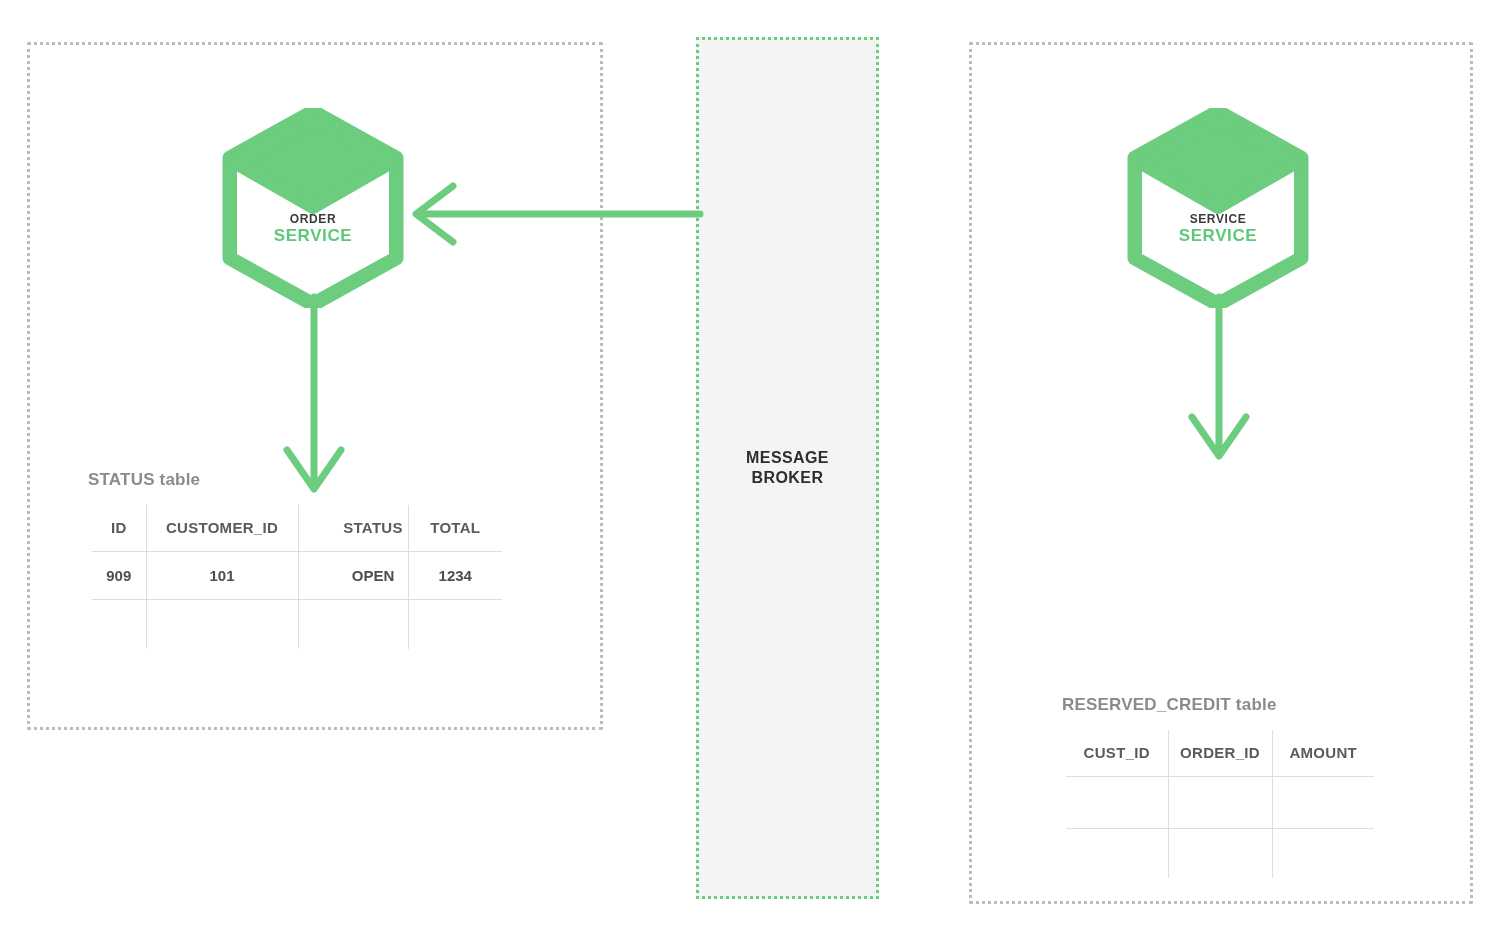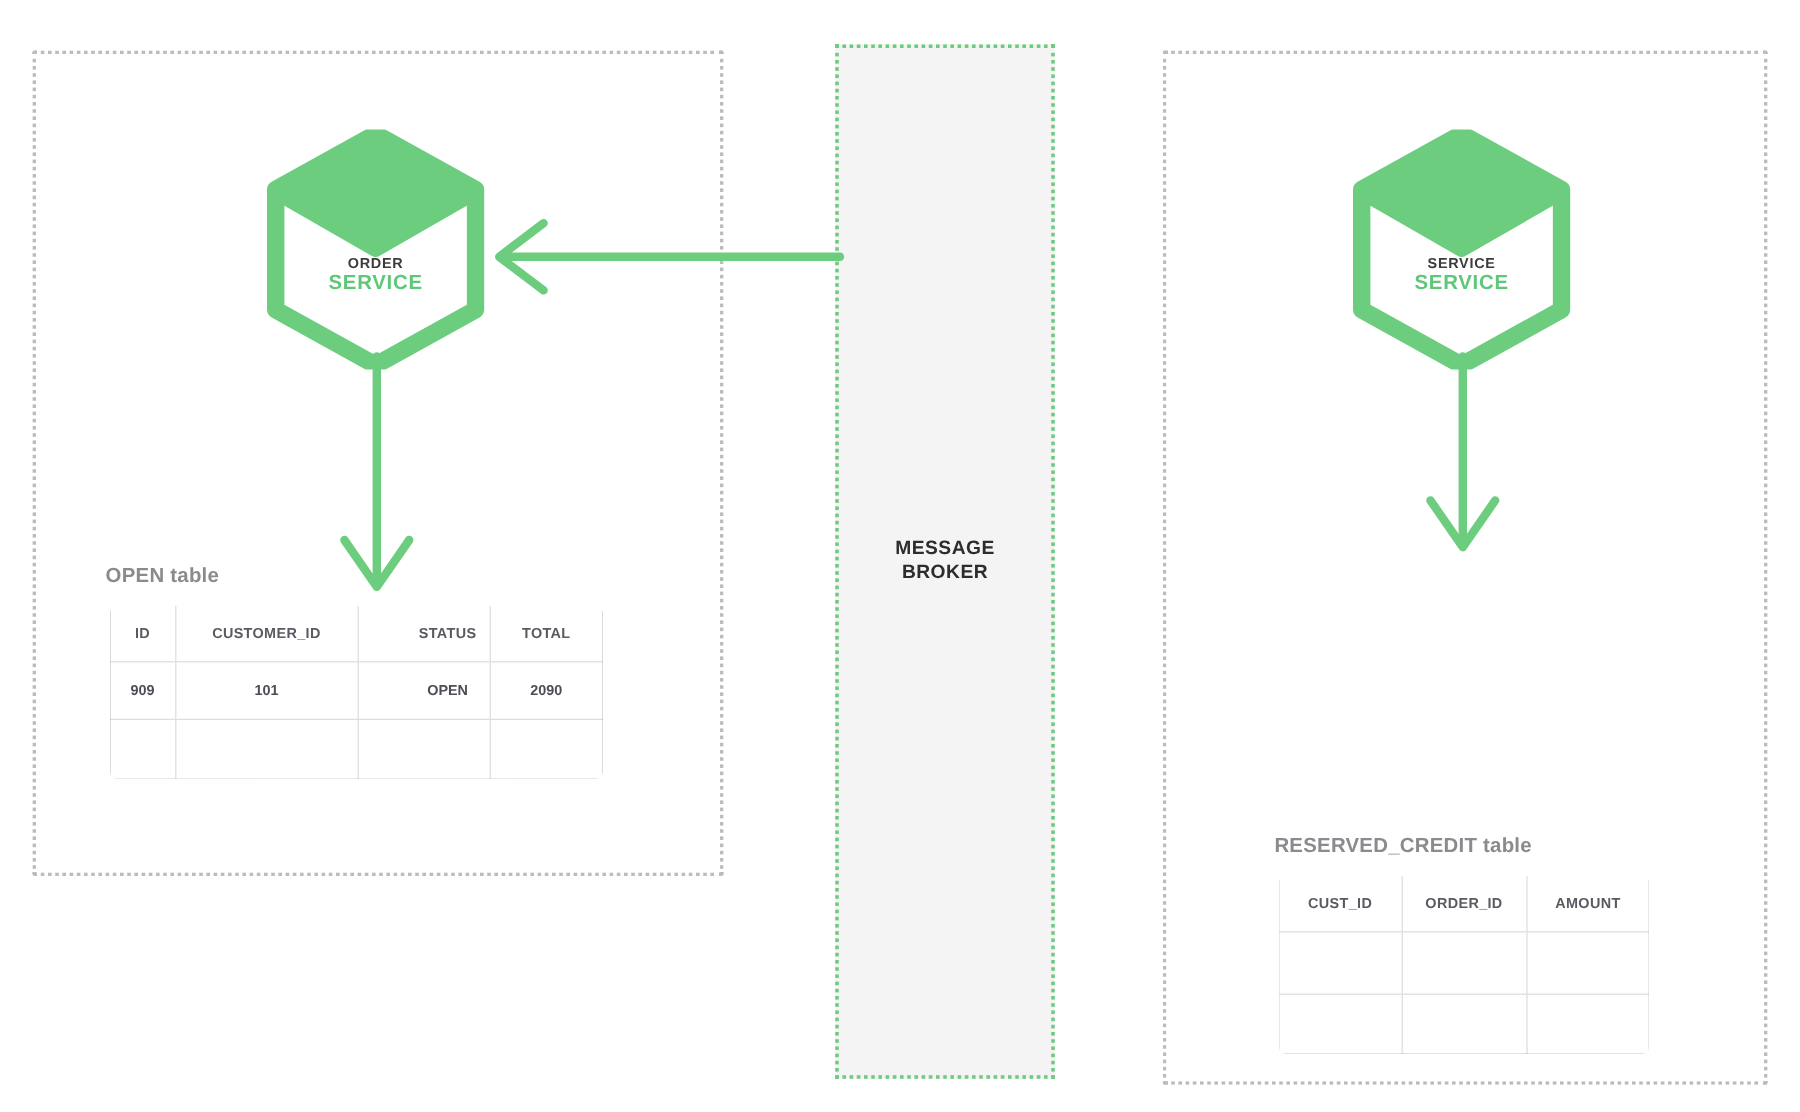--- a/index.html
+++ b/index.html
@@ -108,21 +108,21 @@
     background: #ffffff;
     border: 4px solid #6e6e73;
     border-radius: 9px;
     overflow: hidden;
     table-layout: fixed;
   }
   table.db-table td {
     border: 1px solid #dddde0;
     text-align: center;
     vertical-align: middle;
-    font-size: 12px;
+    font-size: 15px;
     color: #585860;
     padding: 0;
     height: 48px;
   }
   table.db-table tr.header-row td {
     font-weight: bold;
     color: #5a5a62;
     letter-spacing: 0.3px;
   }
   table.db-table tr.data-row td {
@@ -204,34 +204,34 @@
     <line x1="31" y1="4" x2="31" y2="192" stroke="#6ccd7f" stroke-width="7" stroke-linecap="round"></line>
     <polyline points="4,157 31,196 58,157" fill="none" stroke="#6ccd7f" stroke-width="7" stroke-linecap="round" stroke-linejoin="round"></polyline>
   </svg>
 
   <svg class="arrow-svg" id="arrow-customer-to-db" width="62" height="172" viewBox="0 0 62 172">
     <line x1="31" y1="4" x2="31" y2="159" stroke="#6ccd7f" stroke-width="7" stroke-linecap="round"></line>
     <polyline points="4,124 31,163 58,124" fill="none" stroke="#6ccd7f" stroke-width="7" stroke-linecap="round" stroke-linejoin="round"></polyline>
   </svg>
 
   <div class="db-block" id="db-order">
-    <div class="db-caption">OPEN table</div>
+    <div class="db-caption">STATUS table</div>
     <table class="db-table" id="table-order">
       <tbody>
         <tr class="header-row">
           <td class="c0">ID</td>
           <td class="c1">CUSTOMER_ID</td>
           <td class="c2">STATUS</td>
           <td class="c3">TOTAL</td>
         </tr>
         <tr class="data-row">
           <td class="c0">909</td>
           <td class="c1">101</td>
           <td class="c2">OPEN</td>
-          <td class="c3">2090</td>
+          <td class="c3">1234</td>
         </tr>
         <tr class="empty-row">
           <td class="c0"></td>
           <td class="c1"></td>
           <td class="c2"></td>
           <td class="c3"></td>
         </tr>
       </tbody>
     </table>
   </div>

